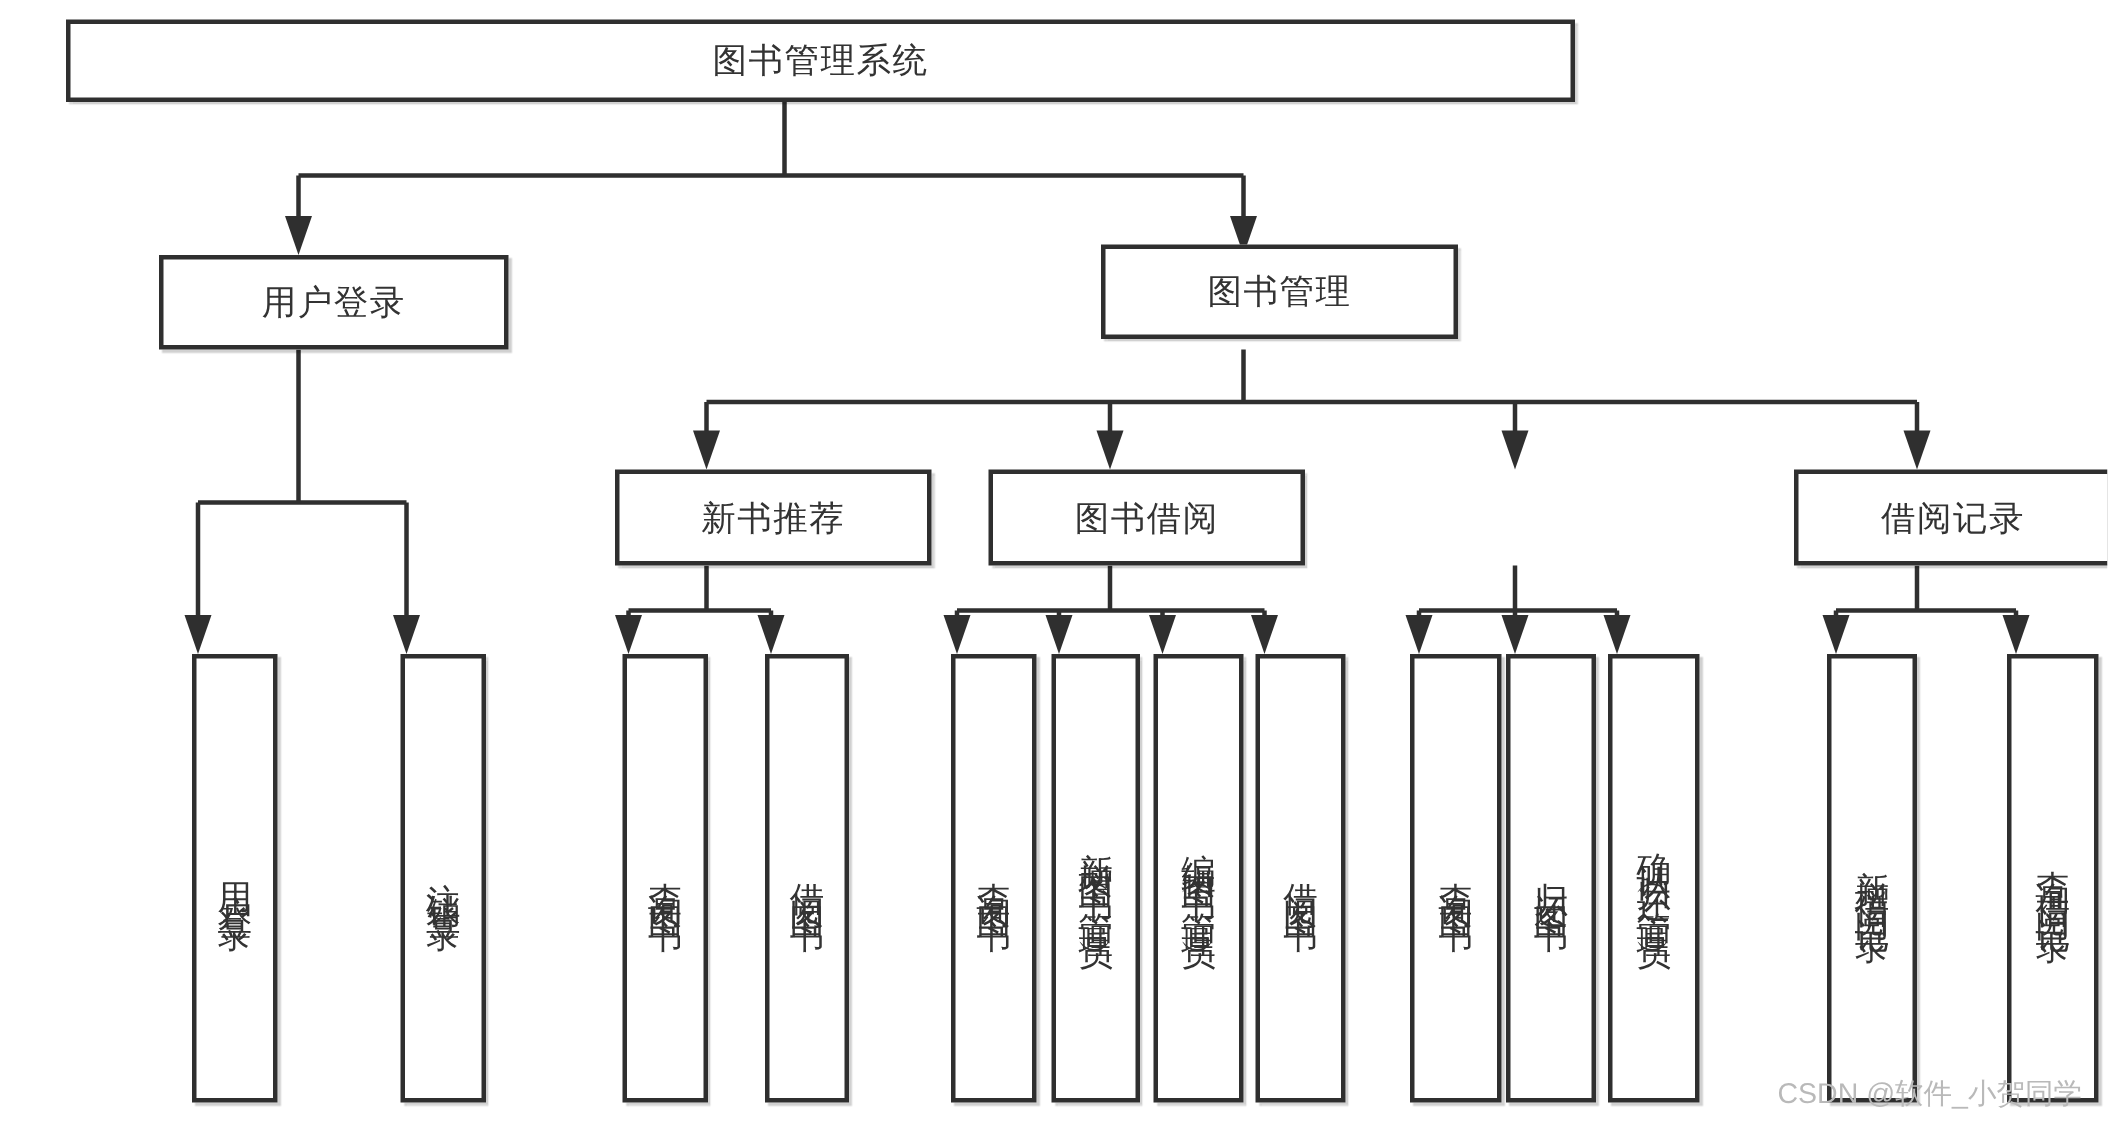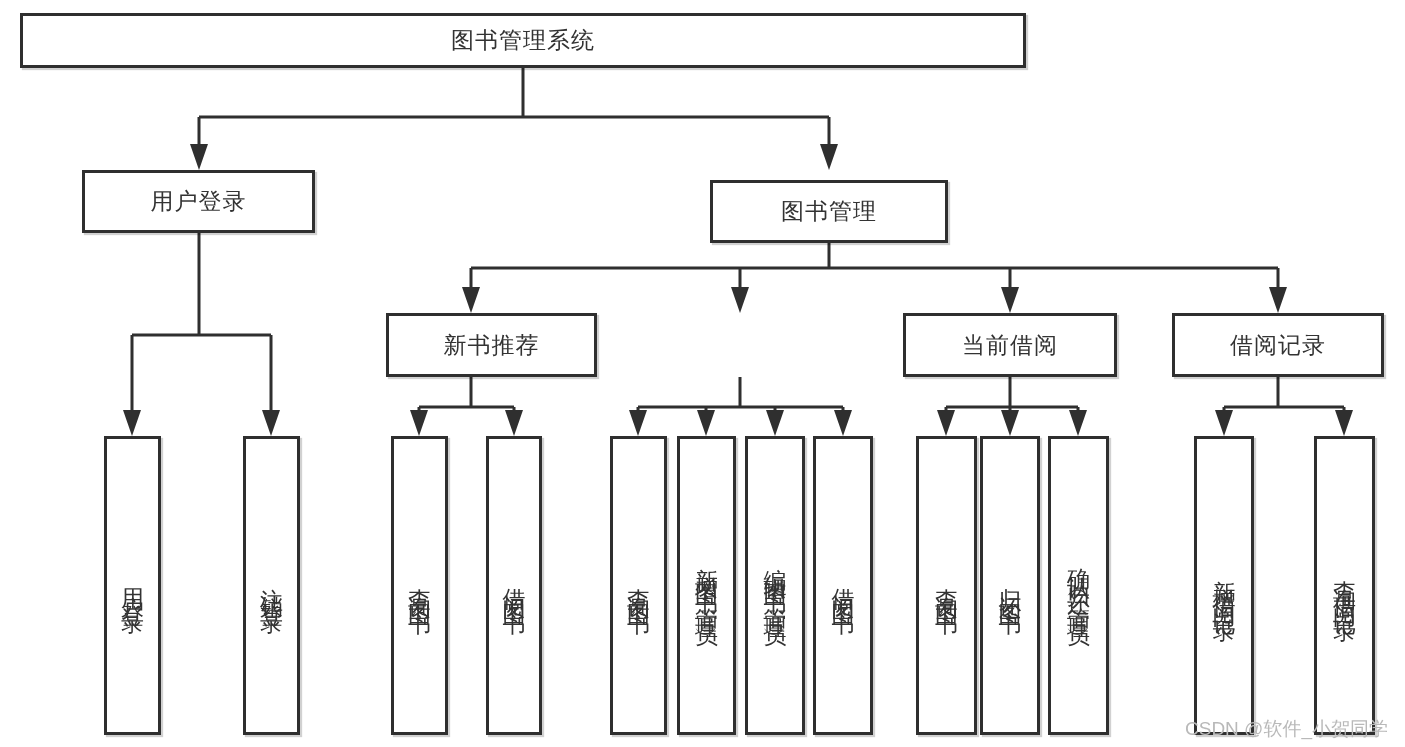--- a/index.html
+++ b/index.html
@@ -11,21 +11,21 @@
   .canvas{
     position:relative;width:1405px;height:747px;background:#ffffff;overflow:hidden;
   }
   .connector-layer{position:absolute;left:0;top:0;z-index:1;}
   .connector-layer path.line{stroke:var(--line);stroke-width:3;fill:none;}
   .connector-layer path.arrow{fill:var(--line);stroke:none;}
   .hbox,.vbox{
     position:absolute;box-sizing:border-box;background:var(--box-bg);
     border:3px solid var(--box-border);color:var(--text);
     display:flex;align-items:center;justify-content:center;
-    box-shadow:2px 2px 1px rgba(0,0,0,0.18);z-index:2;line-height:1;
+    box-shadow:2px 2px 1px rgba(0,0,0,0.18);z-index:2;line-height:1;margin-left:24px;
   }
   .hbox{font-size:23px;letter-spacing:1px;}
   .vbox{
     font-size:23px;writing-mode:vertical-rl;text-orientation:mixed;
     letter-spacing:8px;
   }
   .watermark{
     position:absolute;z-index:3;color:var(--watermark);
     font-size:19px;white-space:nowrap;
   }
@@ -81,24 +81,24 @@
     <g>
       <path class="line" d="M1278,377 V407 M1224,407 H1344 M1224,407 V412 M1344,407 V412"></path>
       <path class="arrow" d="M1215,410 H1233 L1224,436 Z"></path>
       <path class="arrow" d="M1335,410 H1353 L1344,436 Z"></path>
     </g>
   </svg>
 
   <div class="hbox" style="left:20px;top:13px;width:1006px;height:55px;">图书管理系统</div>
 
   <div class="hbox" style="left:82px;top:170px;width:233px;height:63px;">用户登录</div>
-  <div class="hbox" style="left:710px;top:180px;width:238px;height:63px;">图书管理</div>
+  <div class="hbox" style="left:710px;top:163px;width:238px;height:63px;">图书管理</div>
 
   <div class="hbox" style="left:386px;top:313px;width:211px;height:64px;">新书推荐</div>
-  <div class="hbox" style="left:903px;top:313px;width:214px;height:64px;">当前借阅</div>
+  <div class="hbox" style="left:635px;top:313px;width:211px;height:64px;">图书借阅</div>
   <div class="hbox" style="left:1172px;top:313px;width:212px;height:64px;">借阅记录</div>
 
   <div class="vbox" style="left:104px;top:436px;width:57px;height:299px;">用户登录</div>
   <div class="vbox" style="left:243px;top:436px;width:57px;height:299px;">注销登录</div>
 
   <div class="vbox" style="left:391px;top:436px;width:57px;height:299px;">查询图书</div>
   <div class="vbox" style="left:486px;top:436px;width:56px;height:299px;">借阅图书</div>
 
   <div class="vbox" style="left:610px;top:436px;width:57px;height:299px;">查询图书</div>
   <div class="vbox" style="left:677px;top:436px;width:59px;height:299px;">新增图书（管理员）</div>

